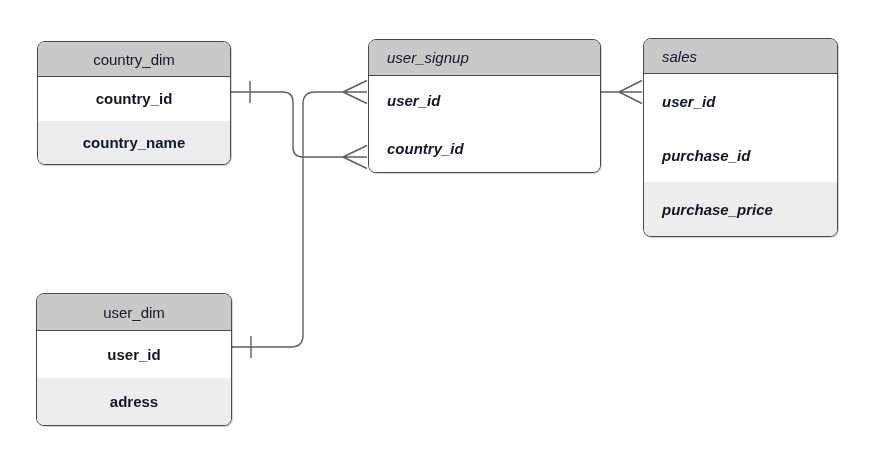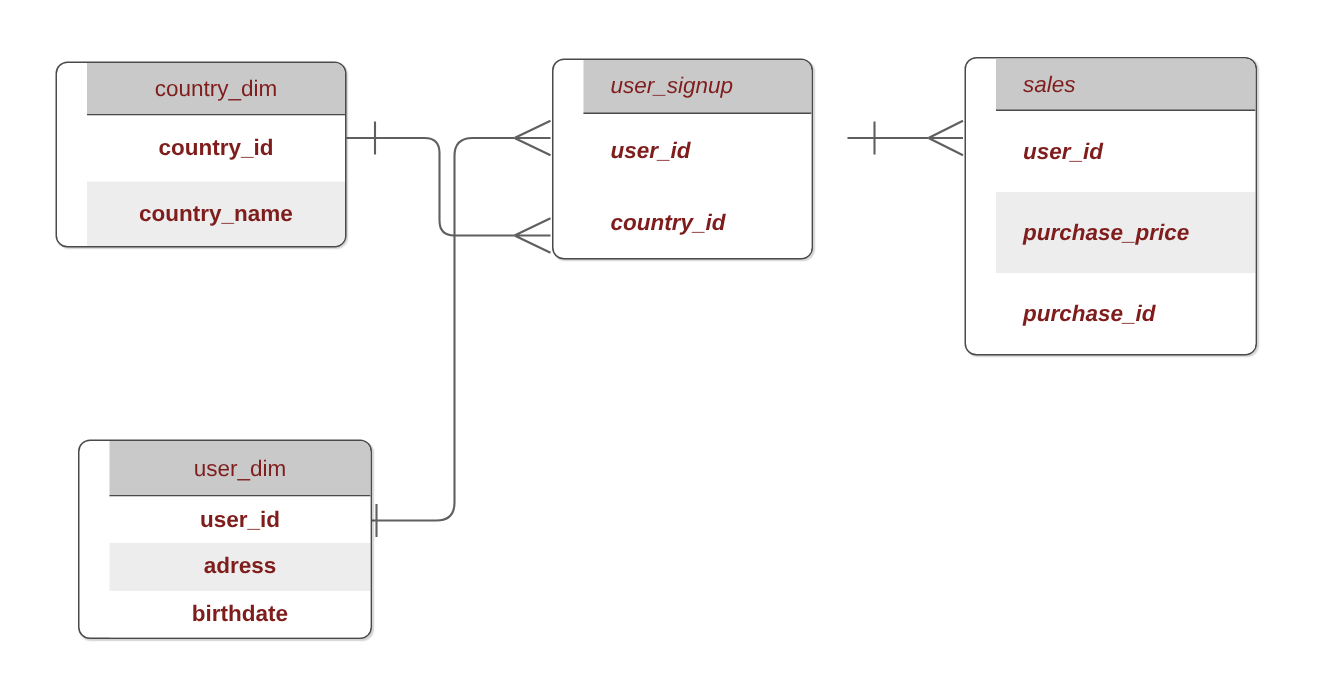--- a/index.html
+++ b/index.html
@@ -22,23 +22,22 @@
   .entity {
     position: absolute;
     display: flex;
     flex-direction: column;
     background: #ffffff;
     border: 1.4px solid #4a4a4a;
     border-radius: 8px;
     overflow: hidden;
     box-shadow: 1px 1px 1px rgba(0,0,0,0.18);
     font-size: 15px;
-    color: #7f1d1d;
+    color: #0f172a;
     box-sizing: border-box;
-    padding-left: 20px;
   }
   .entity .thead {
     background: #c9c9c9;
     border-bottom: 1.4px solid #4a4a4a;
     display: flex;
     align-items: center;
     justify-content: center;
     flex: 0 0 auto;
     box-sizing: border-box;
   }
@@ -56,23 +55,23 @@
   }
   .entity.fact .thead,
   .entity.fact .trow {
     justify-content: flex-start;
     padding-left: 18px;
     font-style: italic;
   }
   
   .e-country-dim  { left: 37px;  top: 41px;  width: 194px; height: 124px; }
   .e-country-dim .thead { height: 35px; }
-  .e-user-dim     { left: 52px;  top: 293px; width: 196px; height: 133px; }
+  .e-user-dim     { left: 36px;  top: 293px; width: 196px; height: 133px; }
   .e-user-dim .thead { height: 37px; }
-  .e-user-signup  { left: 368px; top: 39px;  width: 174px; height: 134px; }
+  .e-user-signup  { left: 368px; top: 39px;  width: 233px; height: 134px; }
   .e-user-signup .thead { height: 36px; }
   .e-sales        { left: 643px; top: 38px;  width: 195px; height: 199px; }
   .e-sales .thead { height: 35px; }
   .wire { stroke: #5f5f5f; stroke-width: 1.4; fill: none; }
 </style>
 </head>
 <body>
 
 <div id="canvas">
 
@@ -100,29 +99,28 @@
   <div class="entity e-country-dim">
     <div class="thead">country_dim</div>
     <div class="trow">country_id</div>
     <div class="trow alt">country_name</div>
   </div>
 
   <div class="entity e-user-dim">
     <div class="thead">user_dim</div>
     <div class="trow">user_id</div>
     <div class="trow alt">adress</div>
-    <div class="trow">birthdate</div>
   </div>
 
   <div class="entity fact e-user-signup">
     <div class="thead">user_signup</div>
     <div class="trow">user_id</div>
     <div class="trow">country_id</div>
   </div>
 
   <div class="entity fact e-sales">
     <div class="thead">sales</div>
     <div class="trow">user_id</div>
+    <div class="trow">purchase_id</div>
     <div class="trow alt">purchase_price</div>
-    <div class="trow">purchase_id</div>
   </div>
 
 </div>
 
 </body></html>

